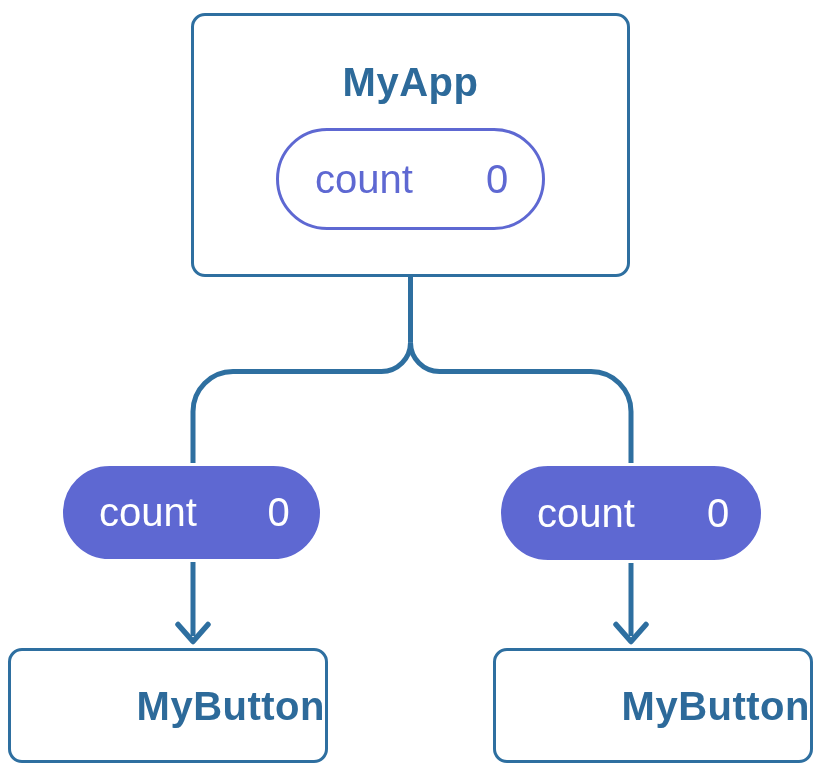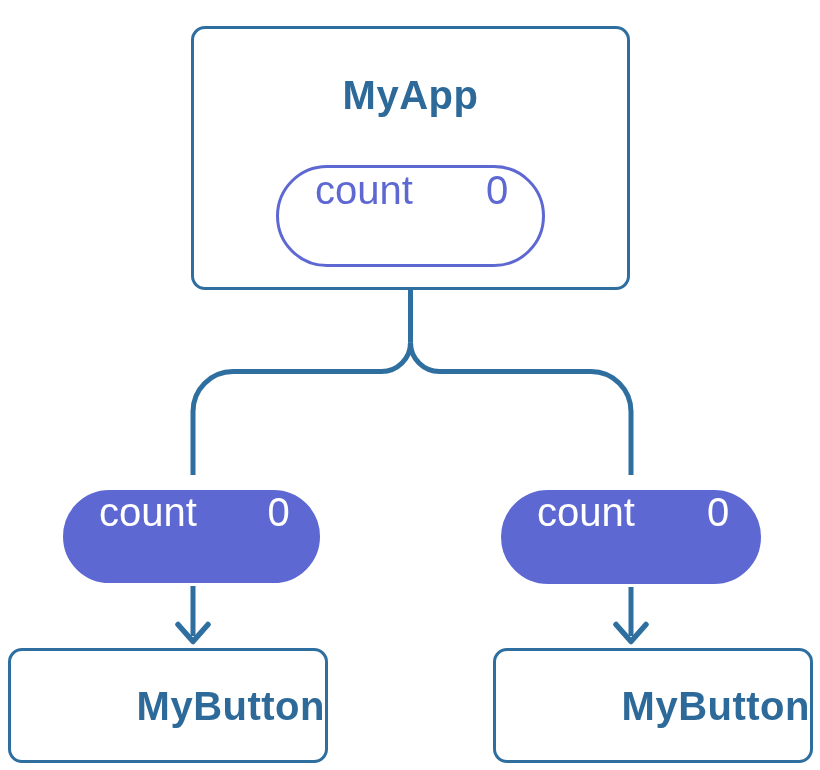--- a/index.html
+++ b/index.html
@@ -31,44 +31,43 @@
     position: absolute;
     background: var(--white);
     border: 3px solid var(--line);
     border-radius: 14px;
     display: flex;
     align-items: center;
     justify-content: flex-end;
     z-index: 2;
   }
   .card.root {
-    left: 191px; top: 26px; width: 439px; height: 264px;
+    left: 191px; top: 13px; width: 439px; height: 264px;
     flex-direction: column;
     justify-content: flex-start;
     padding-top: 42px;
     gap: 22px;
   }
   .card.leaf-left  { left: 8px;   top: 648px; width: 320px; height: 115px; }
   .card.leaf-right { left: 493px; top: 648px; width: 320px; height: 115px; }
 
   .node-title {
     font-size: 40px;
     font-weight: 700;
     color: var(--text);
     line-height: 48px;
     letter-spacing: 0.5px;
   }
 
   
   .pill {
     display: flex;
-    align-items: flex-start;
+    align-items: center;
     overflow: hidden;
     z-index: 3;
-    margin-top: 24px;
   }
   .pill-outline {
     width: 269px; height: 102px;
     border: 3px solid var(--purple);
     border-radius: 51px;
     background: var(--white);
   }
   .pill-outline .prop-name,
   .pill-outline .prop-value { color: var(--purple); }
   .pill-outline .pill-divider { background: var(--purple); width: 3px; }

